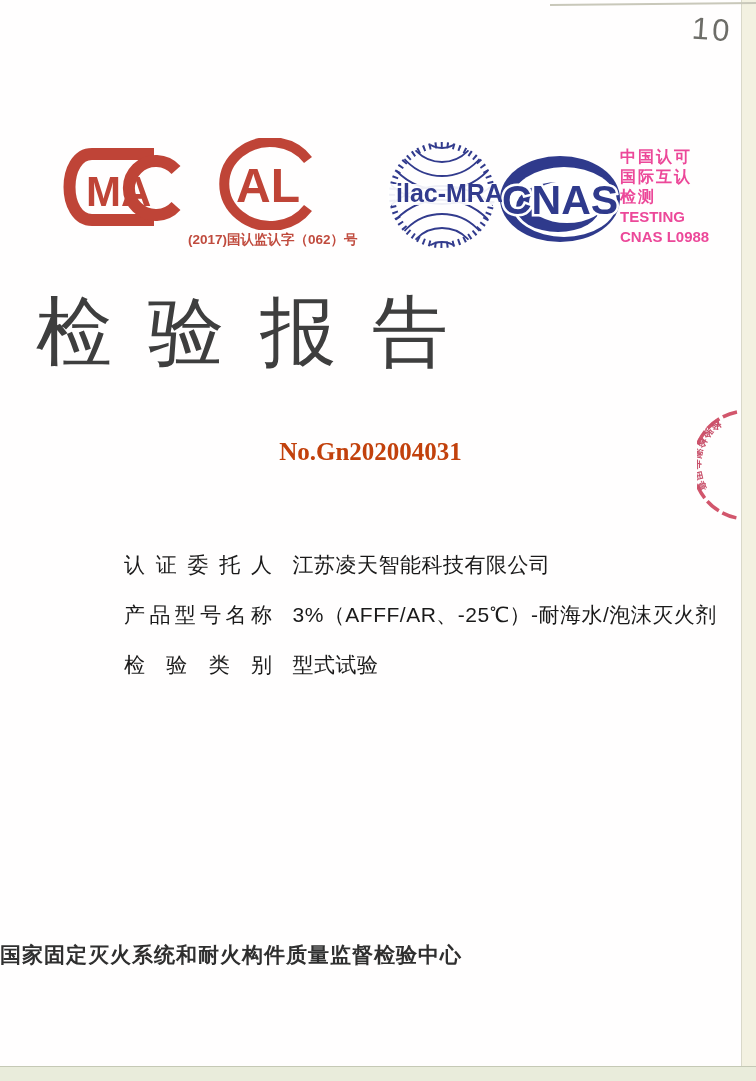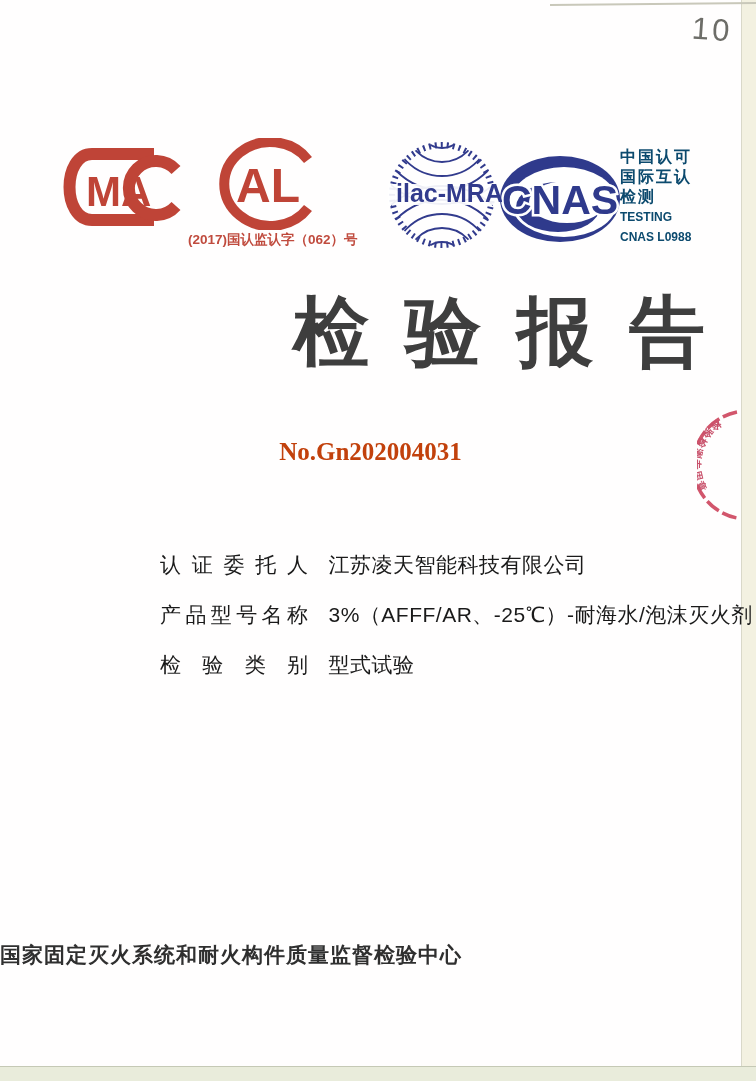--- a/index.html
+++ b/index.html
@@ -31,36 +31,36 @@
   .mark{position:absolute;}
   .cma-num{
     position:absolute;left:44px;top:228px;width:156px;text-align:center;
     color:#c04b3e;font-weight:bold;font-size:19px;letter-spacing:1px;
   }
   .cal-cap{
     position:absolute;left:188px;top:231px;width:170px;text-align:left;
     color:#c04b3e;font-weight:600;font-size:13.5px;
   }
   .cnas-lines{
-    position:absolute;left:620px;top:147px;color:#0c4a6e;line-height:20px;
+    position:absolute;left:620px;top:147px;color:#ec4899;line-height:20px;
   }
   .cnas-lines .cjk{font-size:16px;font-weight:bold;letter-spacing:2px;}
-  .cnas-lines .lat{font-size:12px;font-weight:bold;letter-spacing:0;}
+  .cnas-lines .lat{font-size:15px;font-weight:bold;letter-spacing:0;}
   
   .title{
-    position:absolute;top:282px;left:0;width:100%;text-align:right;
-    font-size:76px;font-weight:bold;color:#3e3e3e;
+    position:absolute;top:282px;left:0;width:100%;text-align:left;
+    font-size:76px;font-weight:normal;color:#3e3e3e;
     letter-spacing:36px;text-indent:36px;white-space:nowrap;
   }
   .report-no{
     position:absolute;top:438px;left:0;width:100%;text-align:center;
     font-family:"Liberation Serif", serif;font-weight:bold;
     font-size:25px;color:#c2410c;
   }
-  .field-row{position:absolute;left:124px;white-space:nowrap;margin-left:36px;}
+  .field-row{position:absolute;left:124px;white-space:nowrap;}
   .row-0{top:551px;} .row-1{top:601px;} .row-2{top:651px;}
   .field-label{
     display:inline-block;width:148px;
     text-align:justify;text-align-last:justify;
     font-size:21px;color:#1a1a1a;font-weight:500;vertical-align:top;
   }
   .field-value{
     display:inline-block;margin-left:16px;
     font-size:21px;color:#1a1a1a;font-weight:500;letter-spacing:0.5px;
   }

